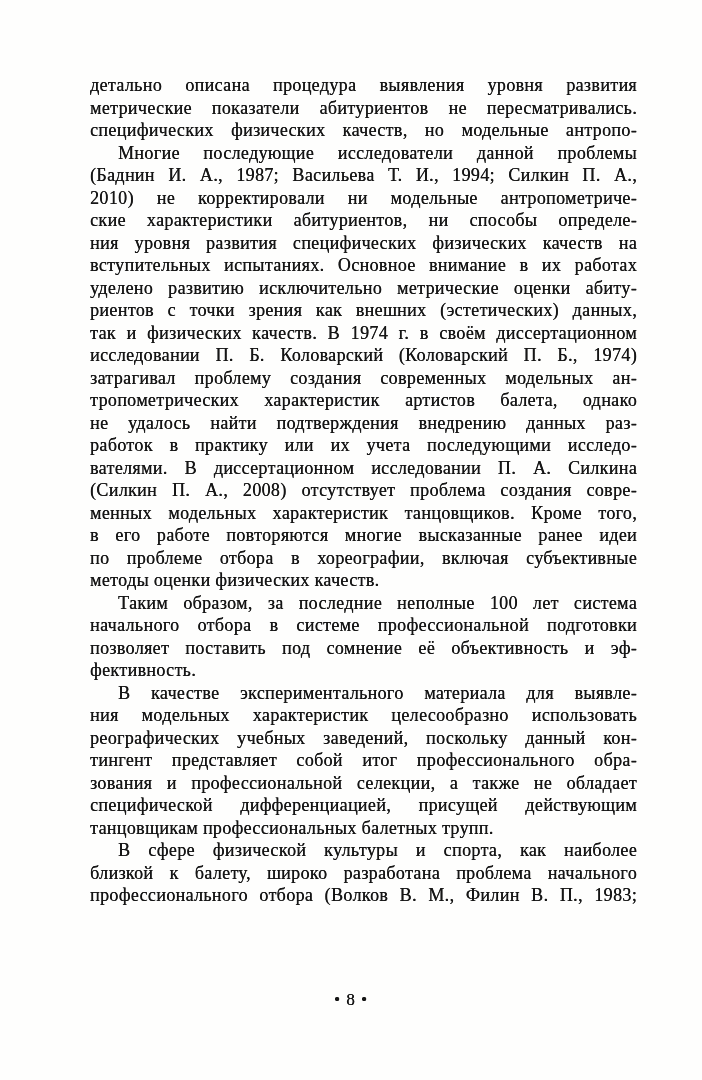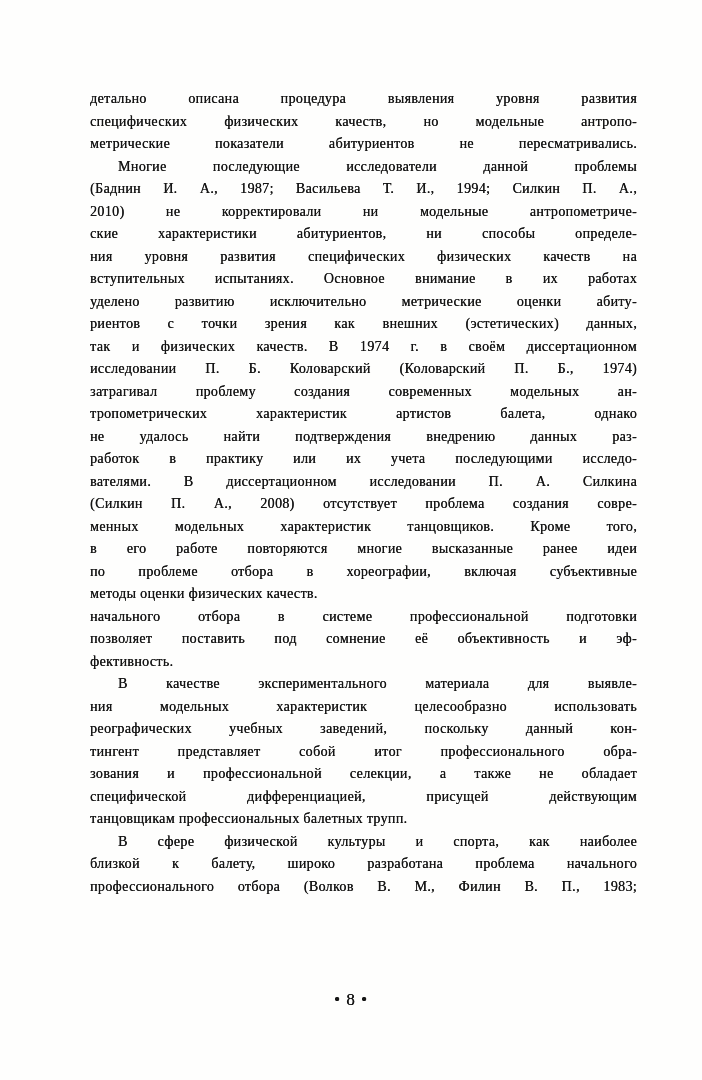--- a/index.html
+++ b/index.html
@@ -12,23 +12,23 @@
     width: 702px;
     height: 1080px;
     background: #fefefd;
     overflow: hidden;
     font-family: "Liberation Serif", "DejaVu Serif", serif;
     color: #161616;
   }
   .text-block {
     position: absolute;
     left: 90px;
-    top: 88px;
+    top: 74px;
     width: 547px;
-    font-size: 14px;
+    font-size: 18px;
     line-height: 22.5px;
     letter-spacing: 0.35px;
     text-shadow: 0.25px 0 0 currentColor; 
   }
   .para {
     margin: 0;
     padding: 0;
   }
   .line {
     text-align: justify;
@@ -53,22 +53,22 @@
     text-shadow: 0.25px 0 0 currentColor;
   }
 </style>
 </head>
 <body>
 
 <div class="page">
   <div class="text-block" id="text-container">
       <div class="para">
         <div class="line">детально описана процедура выявления уровня развития</div>
+        <div class="line">метрические показатели абитуриентов не пересматривались.</div>
         <div class="line">специфических физических качеств, но модельные антропо-</div>
-        <div class="line">метрические показатели абитуриентов не пересматривались.</div>
       </div>
       <div class="para">
         <div class="line indent">Многие последующие исследователи данной проблемы</div>
         <div class="line">(Баднин И. А., 1987; Васильева Т. И., 1994; Силкин П. А.,</div>
         <div class="line">2010) не корректировали ни модельные антропометриче-</div>
         <div class="line">ские характеристики абитуриентов, ни способы определе-</div>
         <div class="line">ния уровня развития специфических физических качеств на</div>
         <div class="line">вступительных испытаниях. Основное внимание в их работах</div>
         <div class="line">уделено развитию исключительно метрические оценки абиту-</div>
         <div class="line">риентов с точки зрения как внешних (эстетических) данных,</div>
@@ -79,20 +79,21 @@
         <div class="line">не удалось найти подтверждения внедрению данных раз-</div>
         <div class="line">работок в практику или их учета последующими исследо-</div>
         <div class="line">вателями. В диссертационном исследовании П. А. Силкина</div>
         <div class="line">(Силкин П. А., 2008) отсутствует проблема создания совре-</div>
         <div class="line">менных модельных характеристик танцовщиков. Кроме того,</div>
         <div class="line">в его работе повторяются многие высказанные ранее идеи</div>
         <div class="line">по проблеме отбора в хореографии, включая субъективные</div>
         <div class="line lastleft">методы оценки физических качеств.</div>
       </div>
       <div class="para">
+        <div class="line indent">Таким образом, за последние неполные 100 лет система</div>
         <div class="line">начального отбора в системе профессиональной подготовки</div>
         <div class="line">позволяет поставить под сомнение её объективность и эф-</div>
         <div class="line lastleft">фективность.</div>
       </div>
       <div class="para">
         <div class="line indent">В качестве экспериментального материала для выявле-</div>
         <div class="line">ния модельных характеристик целесообразно использовать</div>
         <div class="line">реографических учебных заведений, поскольку данный кон-</div>
         <div class="line">тингент представляет собой итог профессионального обра-</div>
         <div class="line">зования и профессиональной селекции, а также не обладает</div>

